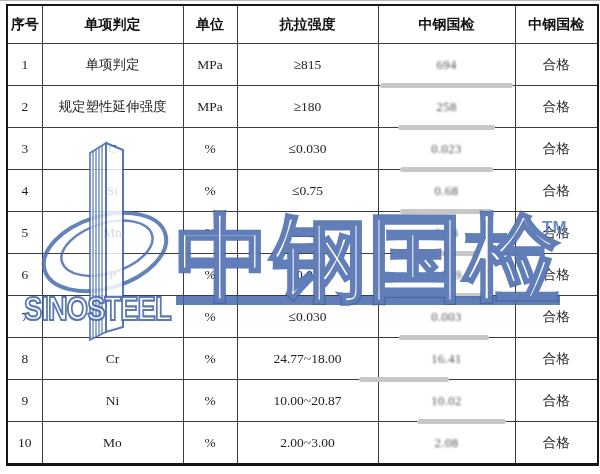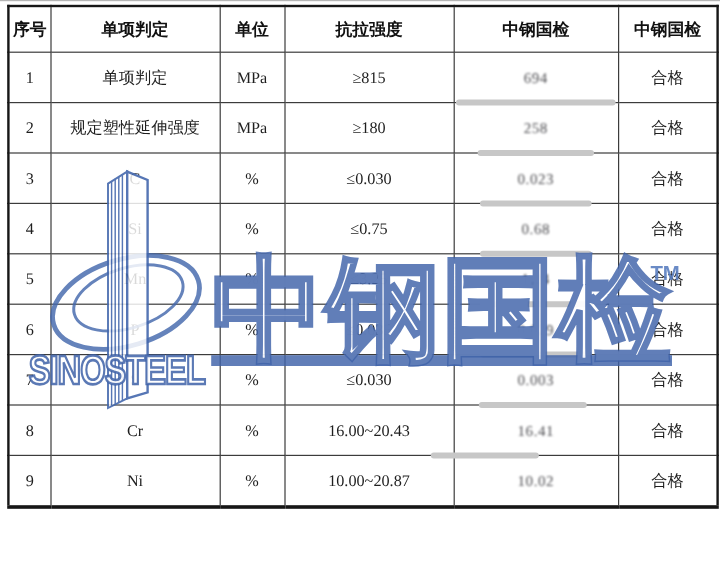--- a/index.html
+++ b/index.html
@@ -151,30 +151,38 @@
         <td>S</td>
         <td>%</td>
         <td>≤0.030</td>
         <td class="c-result"><span class="result-value">0.003</span><div class="smudge" style="left: 16%; width: 68%;"></div></td>
         <td>合格</td>
       </tr>
       <tr>
         <td>8</td>
         <td>Cr</td>
         <td>%</td>
-        <td>16.00~20.43</td>
+        <td>24.77~18.00</td>
         <td class="c-result"><span class="result-value">16.41</span><div class="smudge" style="left: 15%; width: 66%;"></div></td>
         <td>合格</td>
       </tr>
       <tr>
         <td>9</td>
         <td>Ni</td>
         <td>%</td>
         <td>10.00~20.87</td>
         <td class="c-result"><span class="result-value">10.02</span><div class="smudge" style="left: -14%; width: 66%;"></div></td>
+        <td>合格</td>
+      </tr>
+      <tr>
+        <td>10</td>
+        <td>Mo</td>
+        <td>%</td>
+        <td>2.00~3.00</td>
+        <td class="c-result"><span class="result-value">2.08</span><div class="smudge" style="left: 28%; width: 66%;"></div></td>
         <td>合格</td>
       </tr>
     </tbody>
 </table>
 
 <svg class="wm wm-logo" width="180" height="225" viewBox="0 0 180 225">
   <g stroke="#4468ad" opacity="0.82" fill="none">
     <g transform="rotate(-17 87 124)">
       <ellipse cx="87" cy="124" rx="63" ry="36" stroke-width="4"></ellipse>
       <ellipse cx="90" cy="121" rx="47" ry="25" stroke-width="2.5"></ellipse>

